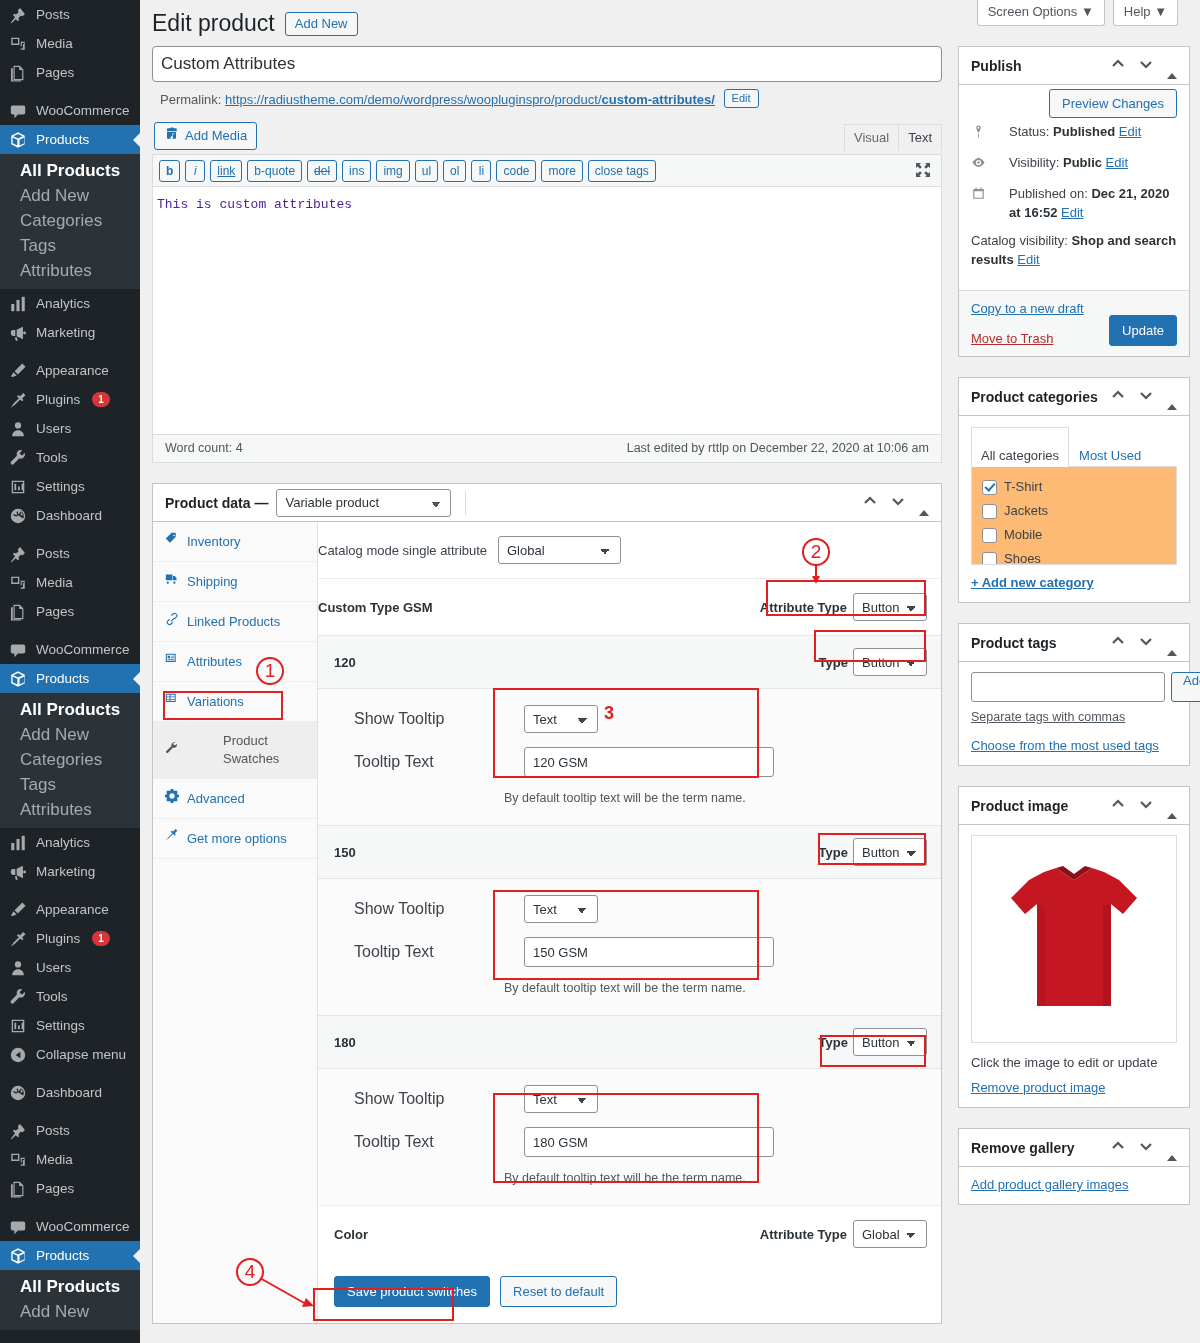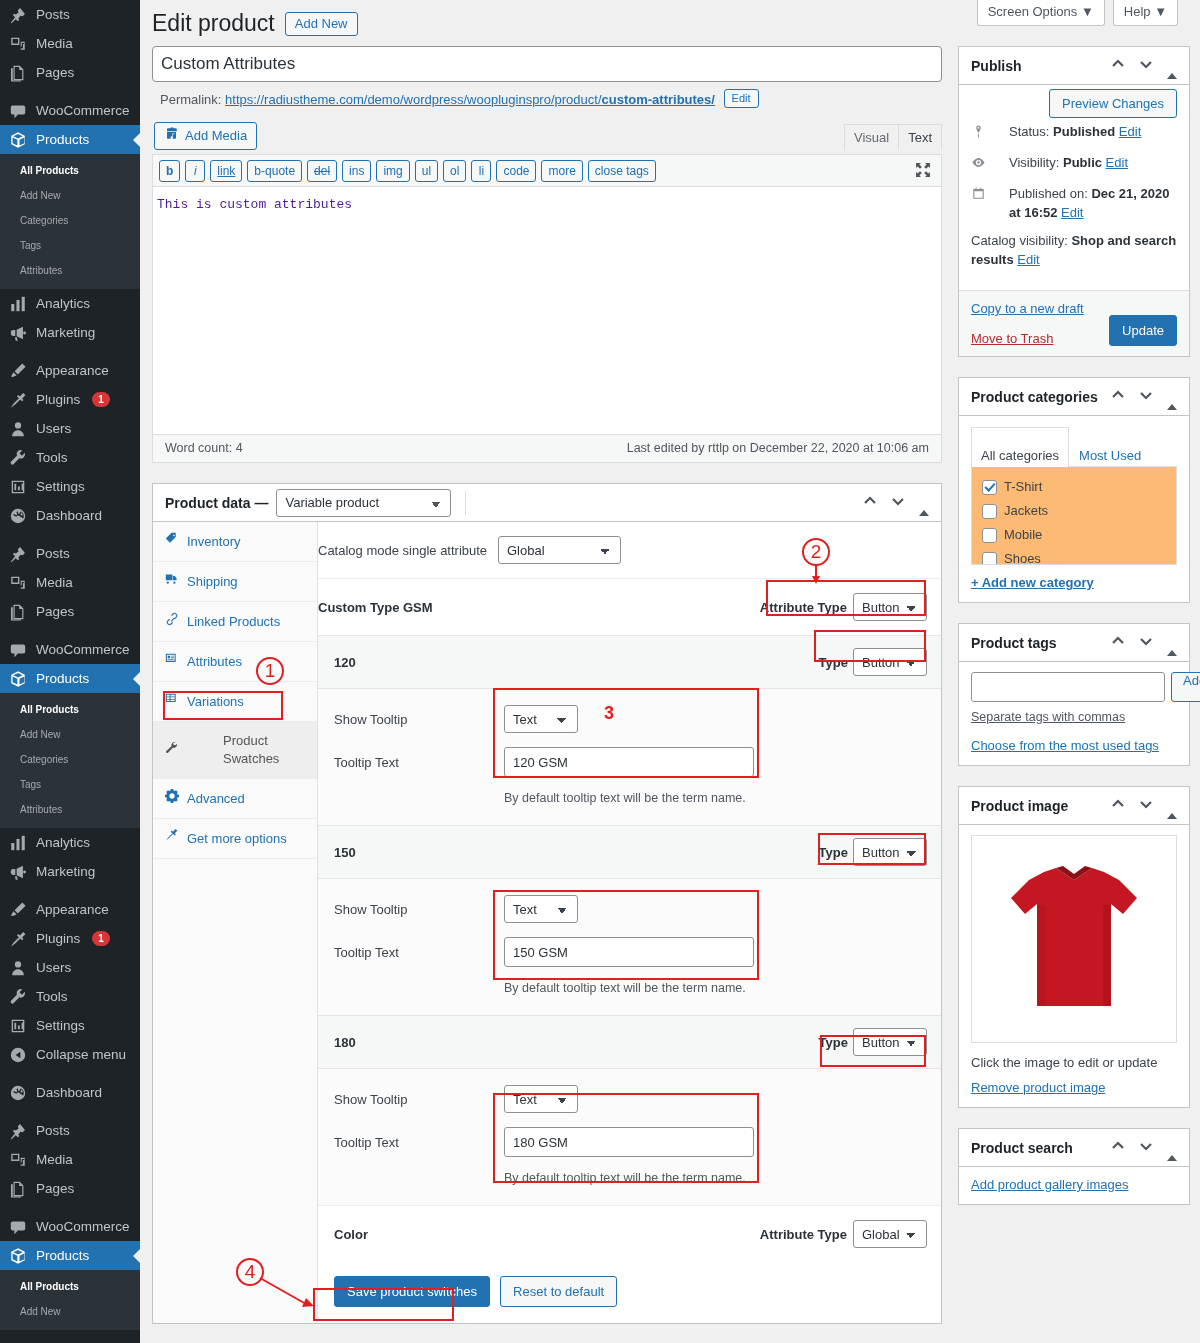--- a/index.html
+++ b/index.html
@@ -23,21 +23,21 @@
     line-height:29px; white-space:nowrap;
   }
   .menu-item.current { background:#2271b1; color:#fff; font-weight:400; position:relative; }
   .menu-item.current::after{
     content:""; position:absolute; right:-1px; top:50%; transform:translateY(-50%);
     border-style:solid; border-width:8px 8px 8px 0; border-color:transparent #f0f0f1 transparent transparent;
   }
   .menu-sep { height:9px; }
   .submenu { background:#2c3338; padding:4px 0 6px 0; }
   .submenu a {
-    display:block; padding:4px 0 4px 20px; font-size:10px;
+    display:block; padding:4px 0 4px 20px; font-size:17px;
     color:#a7aaad; text-decoration:none; line-height:17px;
   }
   .submenu a.cur { color:#fff; font-weight:700; }
   .mi-icon { width:20px; height:20px; display:inline-flex; align-items:center; justify-content:center; flex:0 0 20px; }
   .mi-icon svg { width:18px; height:18px; fill:#a7aaad; }
   .menu-item.current .mi-icon svg { fill:#fff; }
   .badge-count {
     background:#d63638; color:#fff; font-size:10px; font-weight:700;
     border-radius:10px; padding:1px 6px; margin-left:4px; line-height:13px;
   }
@@ -180,21 +180,21 @@
   .term-block { border:0; }
   .term-head {
     background:#f6f7f7; border-top:1px solid #e5e5e5; border-bottom:1px solid #e5e5e5;
     display:flex; align-items:center; padding:12px 14px 12px 16px; position:relative;
   }
   .term-name { font-size:13px; font-weight:700; color:#2c3338; }
   .term-type { margin-left:auto; display:flex; align-items:center; gap:5px; position:relative; }
   .term-type-label { font-size:13px; font-weight:700; color:#2c3338; }
   .term-body { background:#fbfbfb; padding:16px 14px 20px 16px; position:relative; }
   .tb-row { display:flex; align-items:center; margin-bottom:14px; }
-  .tb-label { width:170px; font-size:13px; color:#3c434a; }
+  .tb-label { width:170px; font-size:16px; color:#3c434a;margin-left:20px; }
   .tb-input {
     width:250px; height:30px; border:1px solid #8c8f94; border-radius:3px;
     padding:0 8px; font-size:13px; color:#2c3338; background:#fff;
     font-family:"Liberation Sans", sans-serif; outline:none;
   }
   .tb-hint { font-size:12.5px; color:#50575e; margin-left:170px; }
   .save-row { padding:14px 14px 16px 16px; display:flex; align-items:center; gap:10px; position:relative; }
   .btn-primary {
     background:#2271b1; border:1px solid #2271b1; color:#fff;
     border-radius:3px; padding:6px 12px; font-size:13px; line-height:17px;
@@ -922,21 +922,21 @@
           </div>
           <div style="margin-top:12px;font-size:13px;color:#3c434a;">Click the image to edit or update</div>
           <div style="margin-top:10px;">
             <a href="#" class="sb-link">Remove product image</a>
           </div>
         </div>
       </div>
 
       <div class="side-box">
         <div class="side-header">
-          <h2>Product search</h2>
+          <h2>Remove gallery</h2>
           <span class="handle-actions">
             <span class="order-icon"><svg viewBox="0 0 14 14">
                   <polyline points="2,9 7,4 12,9"></polyline>
                 </svg></span>
             <span class="order-icon"><svg viewBox="0 0 14 14">
                   <polyline points="2,5 7,10 12,5"></polyline>
                 </svg></span>
             <span class="toggle-icon"><span class="toggle-tri"></span></span>
           </span>
         </div>

